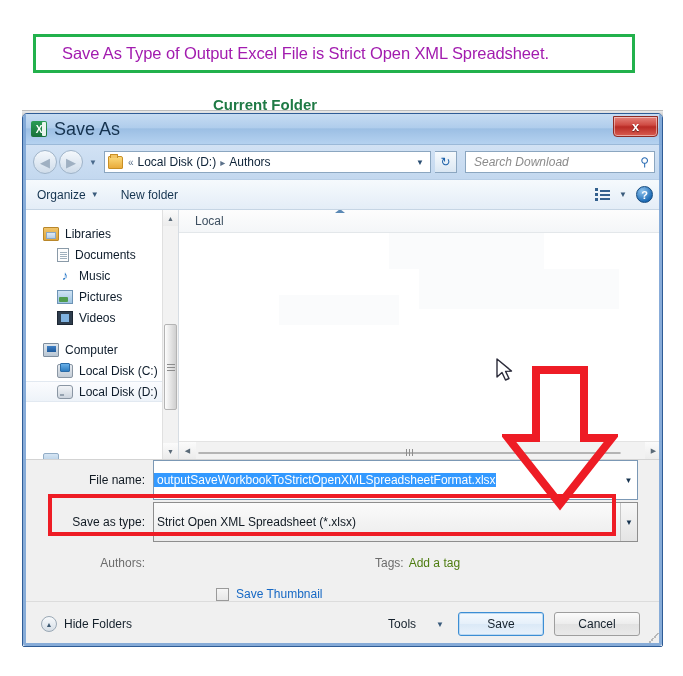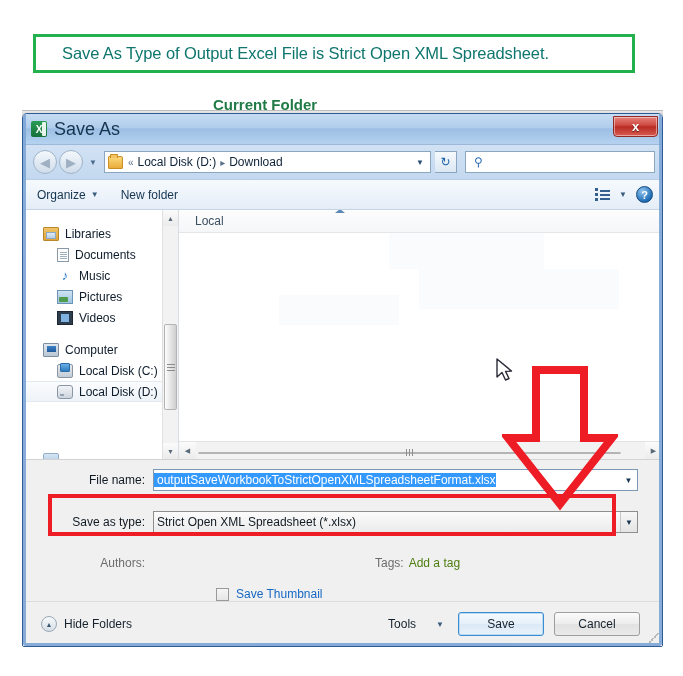--- a/index.html
+++ b/index.html
@@ -15,21 +15,21 @@
   
   .caption-banner {
     position: absolute;
     left: 33px; top: 34px;
     width: 602px; height: 39px;
     border: 3px solid #22b14c;
     background: #ffffff;
     display: flex; align-items: center;
   }
   .caption-text {
-    color: #0f766e;
+    color: #a21caf;
     font-size: 16.5px;
     padding-left: 26px;
     white-space: nowrap;
     letter-spacing: -0.1px;
   }
 
   
   .bg-current-folder {
     position: absolute;
     left: 213px; top: 96px;
@@ -316,21 +316,21 @@
   .hsb-grip i { width:1px; height:7px; background:#8d8d8d; }
 
   
   .formarea { padding: 9px 24px 0 24px; background:#f0f0f0; }
   .frow { display:flex; align-items:center; height: 22px; margin-bottom: 20px; }
   .flabel {
     width: 106px; flex:none; text-align:right; padding-right: 8px;
     font-size: 12px; color:#111a23;
   }
   .combo {
-    flex: 1; height: 22px;
+    flex: 1; height: 40px;
     display:flex; align-items:center;
     background: #ffffff;
     border: 1px solid #7b98b5;
     position: relative;
     font-size: 12px;
   }
   .combo.grey {
     background: linear-gradient(180deg,#fbfbfb,#ebebeb);
     border: 1px solid #8e8e8e;
   }
@@ -430,27 +430,28 @@
       <div class="navbtn back">◀</div>
       <div class="navbtn fwd">▶</div>
       <div class="navdrop">▼</div>
 
       <div class="addressbox">
         <div class="folder-ico"></div>
         <div class="crumbs">
           <span class="crumb-sep">«</span>
           <span class="crumb">Local Disk (D:)</span>
           <span class="crumb-sep">▸</span>
-          <span class="crumb">Download</span>
+          <span class="crumb">Authors</span>
         </div>
         <div class="addr-caret">▼</div>
       </div>
       <div class="refreshbtn">↻</div>
 
       <div class="searchbox">
+        <div class="search-ph">Search Download</div>
         <div class="search-ico">⚲</div>
       </div>
     </div>
 
     <div class="toolbar">
       <div class="tb-item">
         <span>Organize</span>
         <span class="tb-caret">▼</span>
       </div>
       <div class="tb-item">

